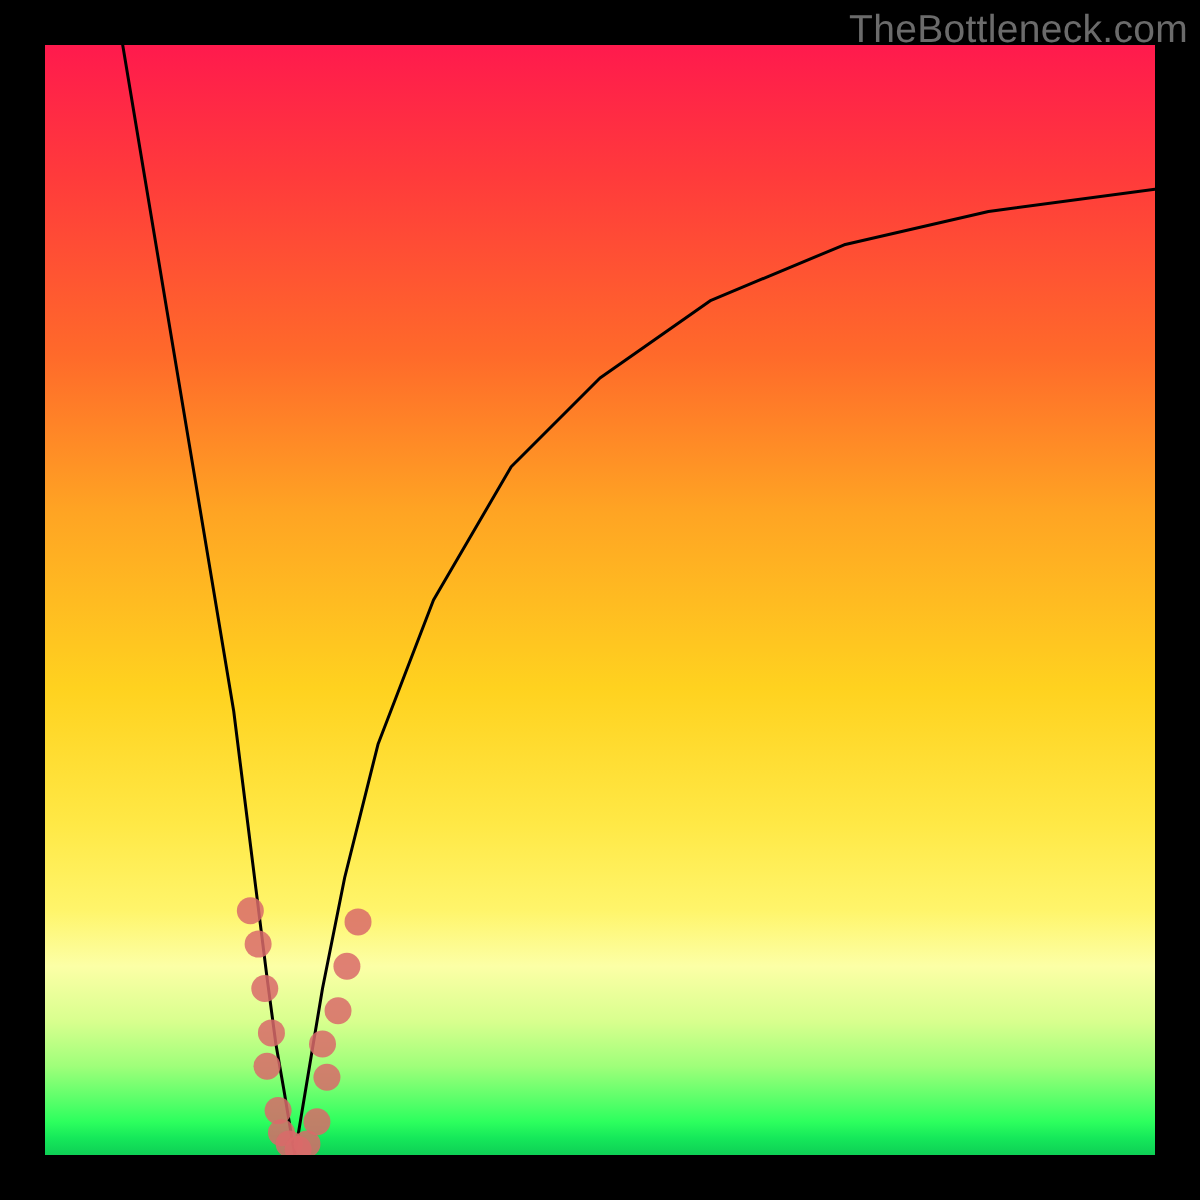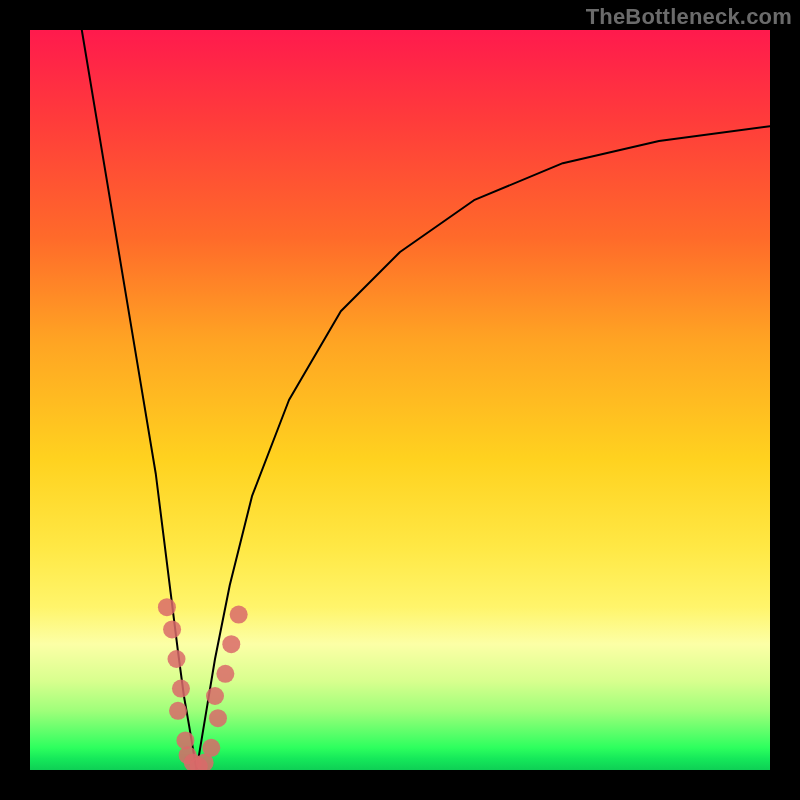--- a/index.html
+++ b/index.html
@@ -39,22 +39,22 @@
       #2dff5e 97%,
       #15e85a 98.5%,
       #0ecf55 100%
     );
   }
   .watermark {
     position: absolute;
     top: 4px;
     right: 8px;
     color: #6b6b6b;
-    font-size: 22px;
-    font-weight: 700;
+    font-size: 26px;
+    font-weight: 400;
     letter-spacing: 0.2px;
     user-select: none;
     margin-left: 39px;
   }
   svg.curve {
     position: absolute;
     left: 0; top: 0;
     width: 740px; height: 740px;
   }
 </style>

